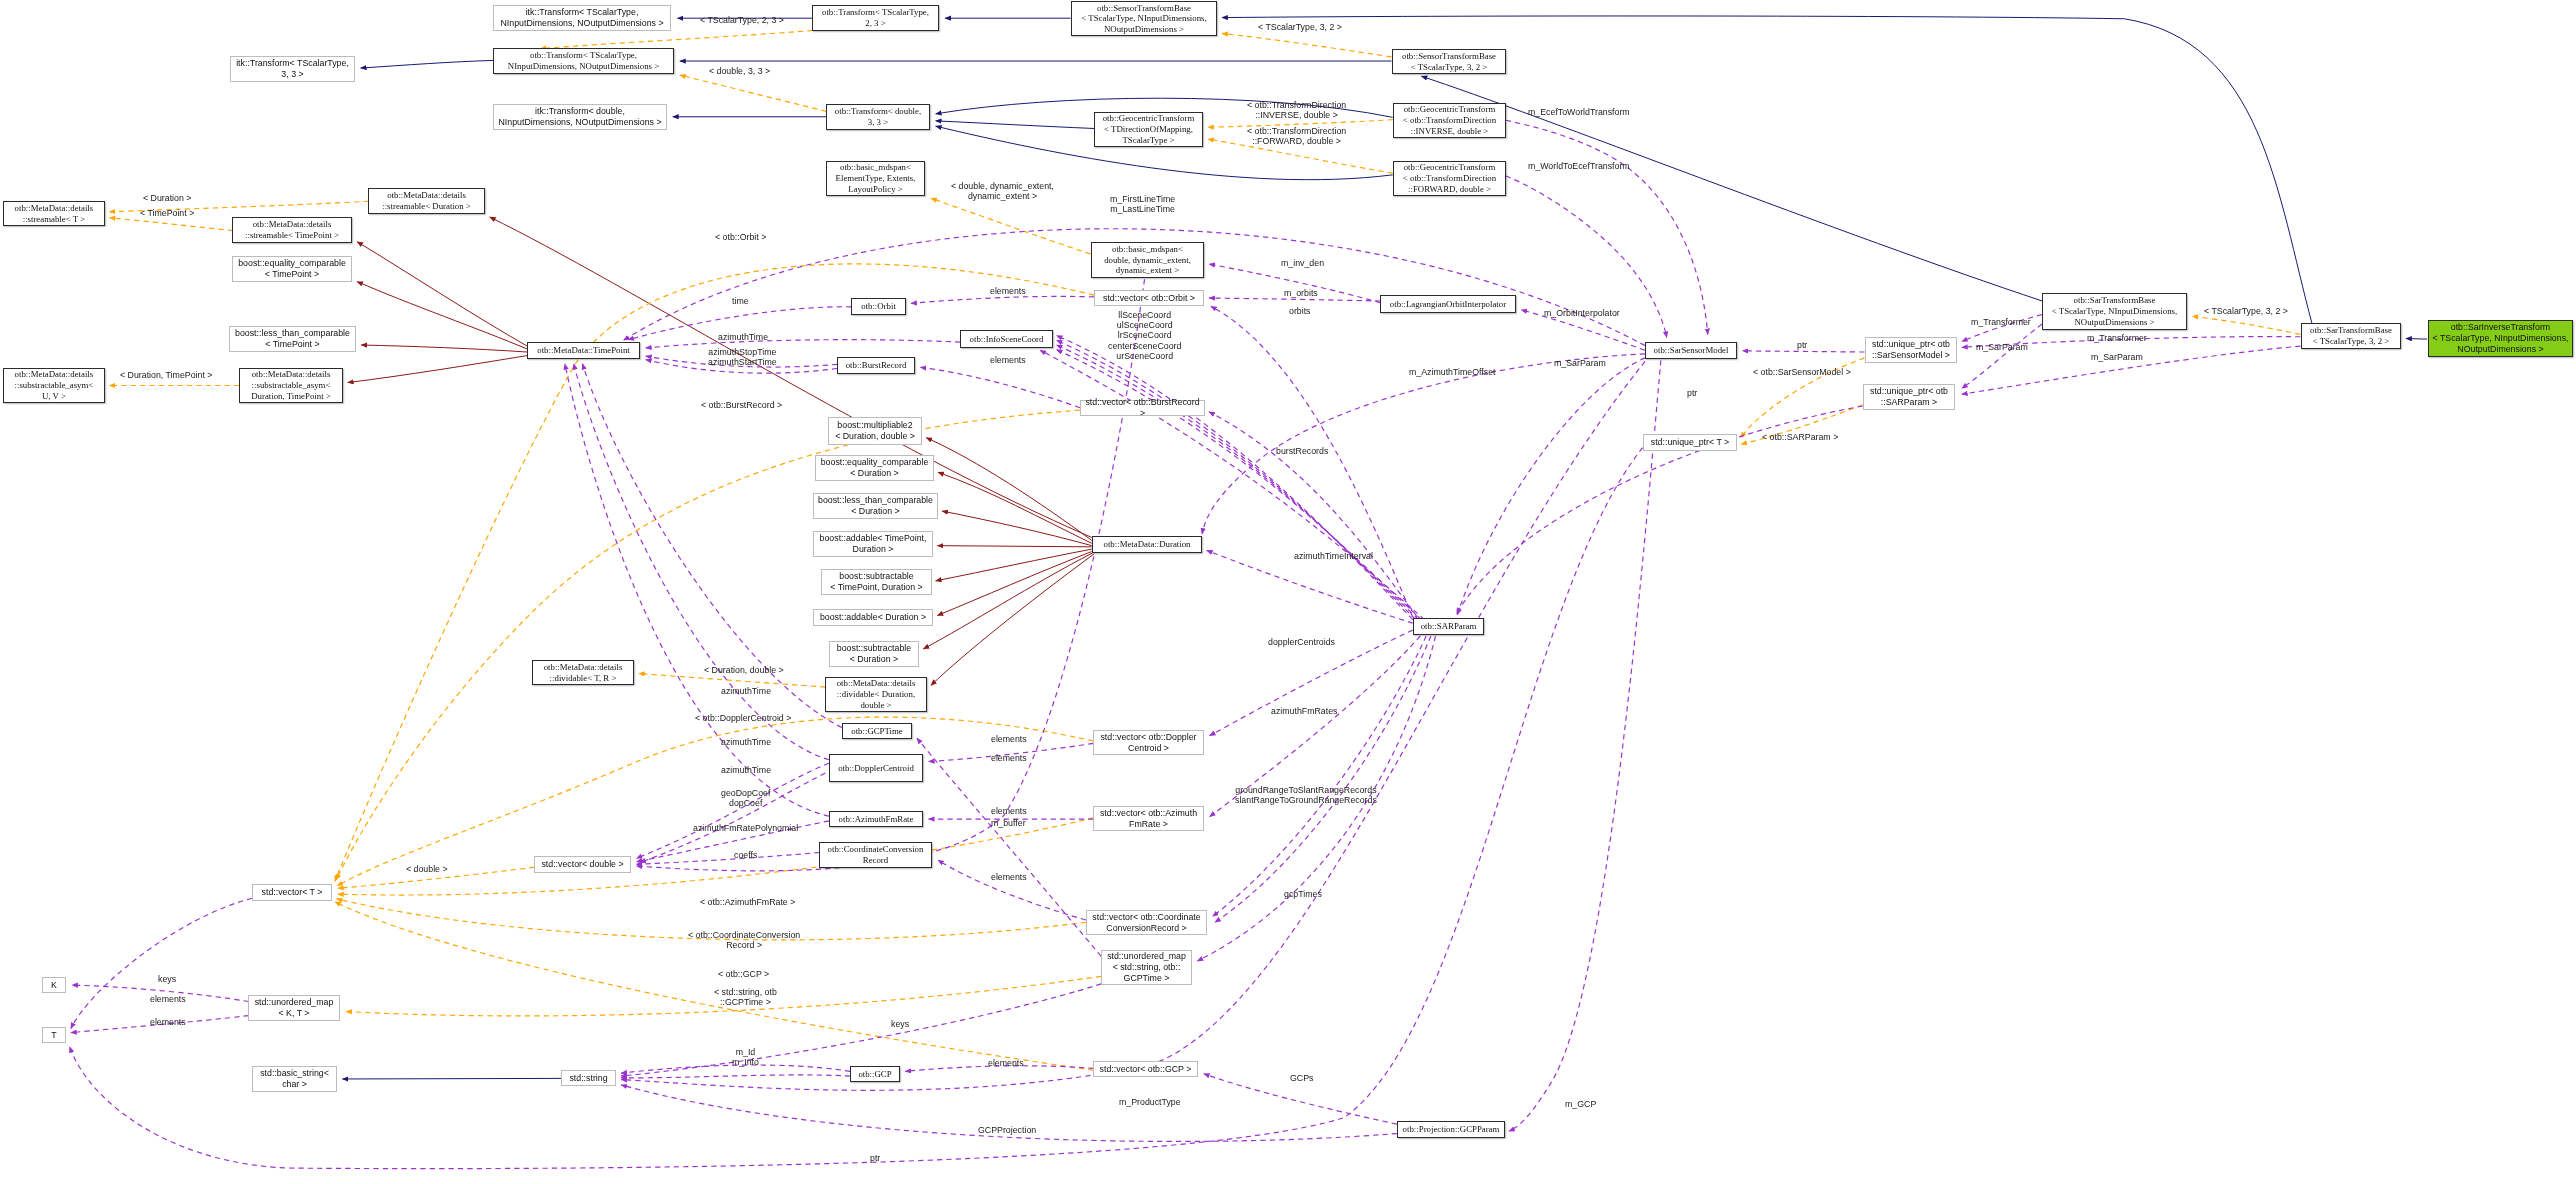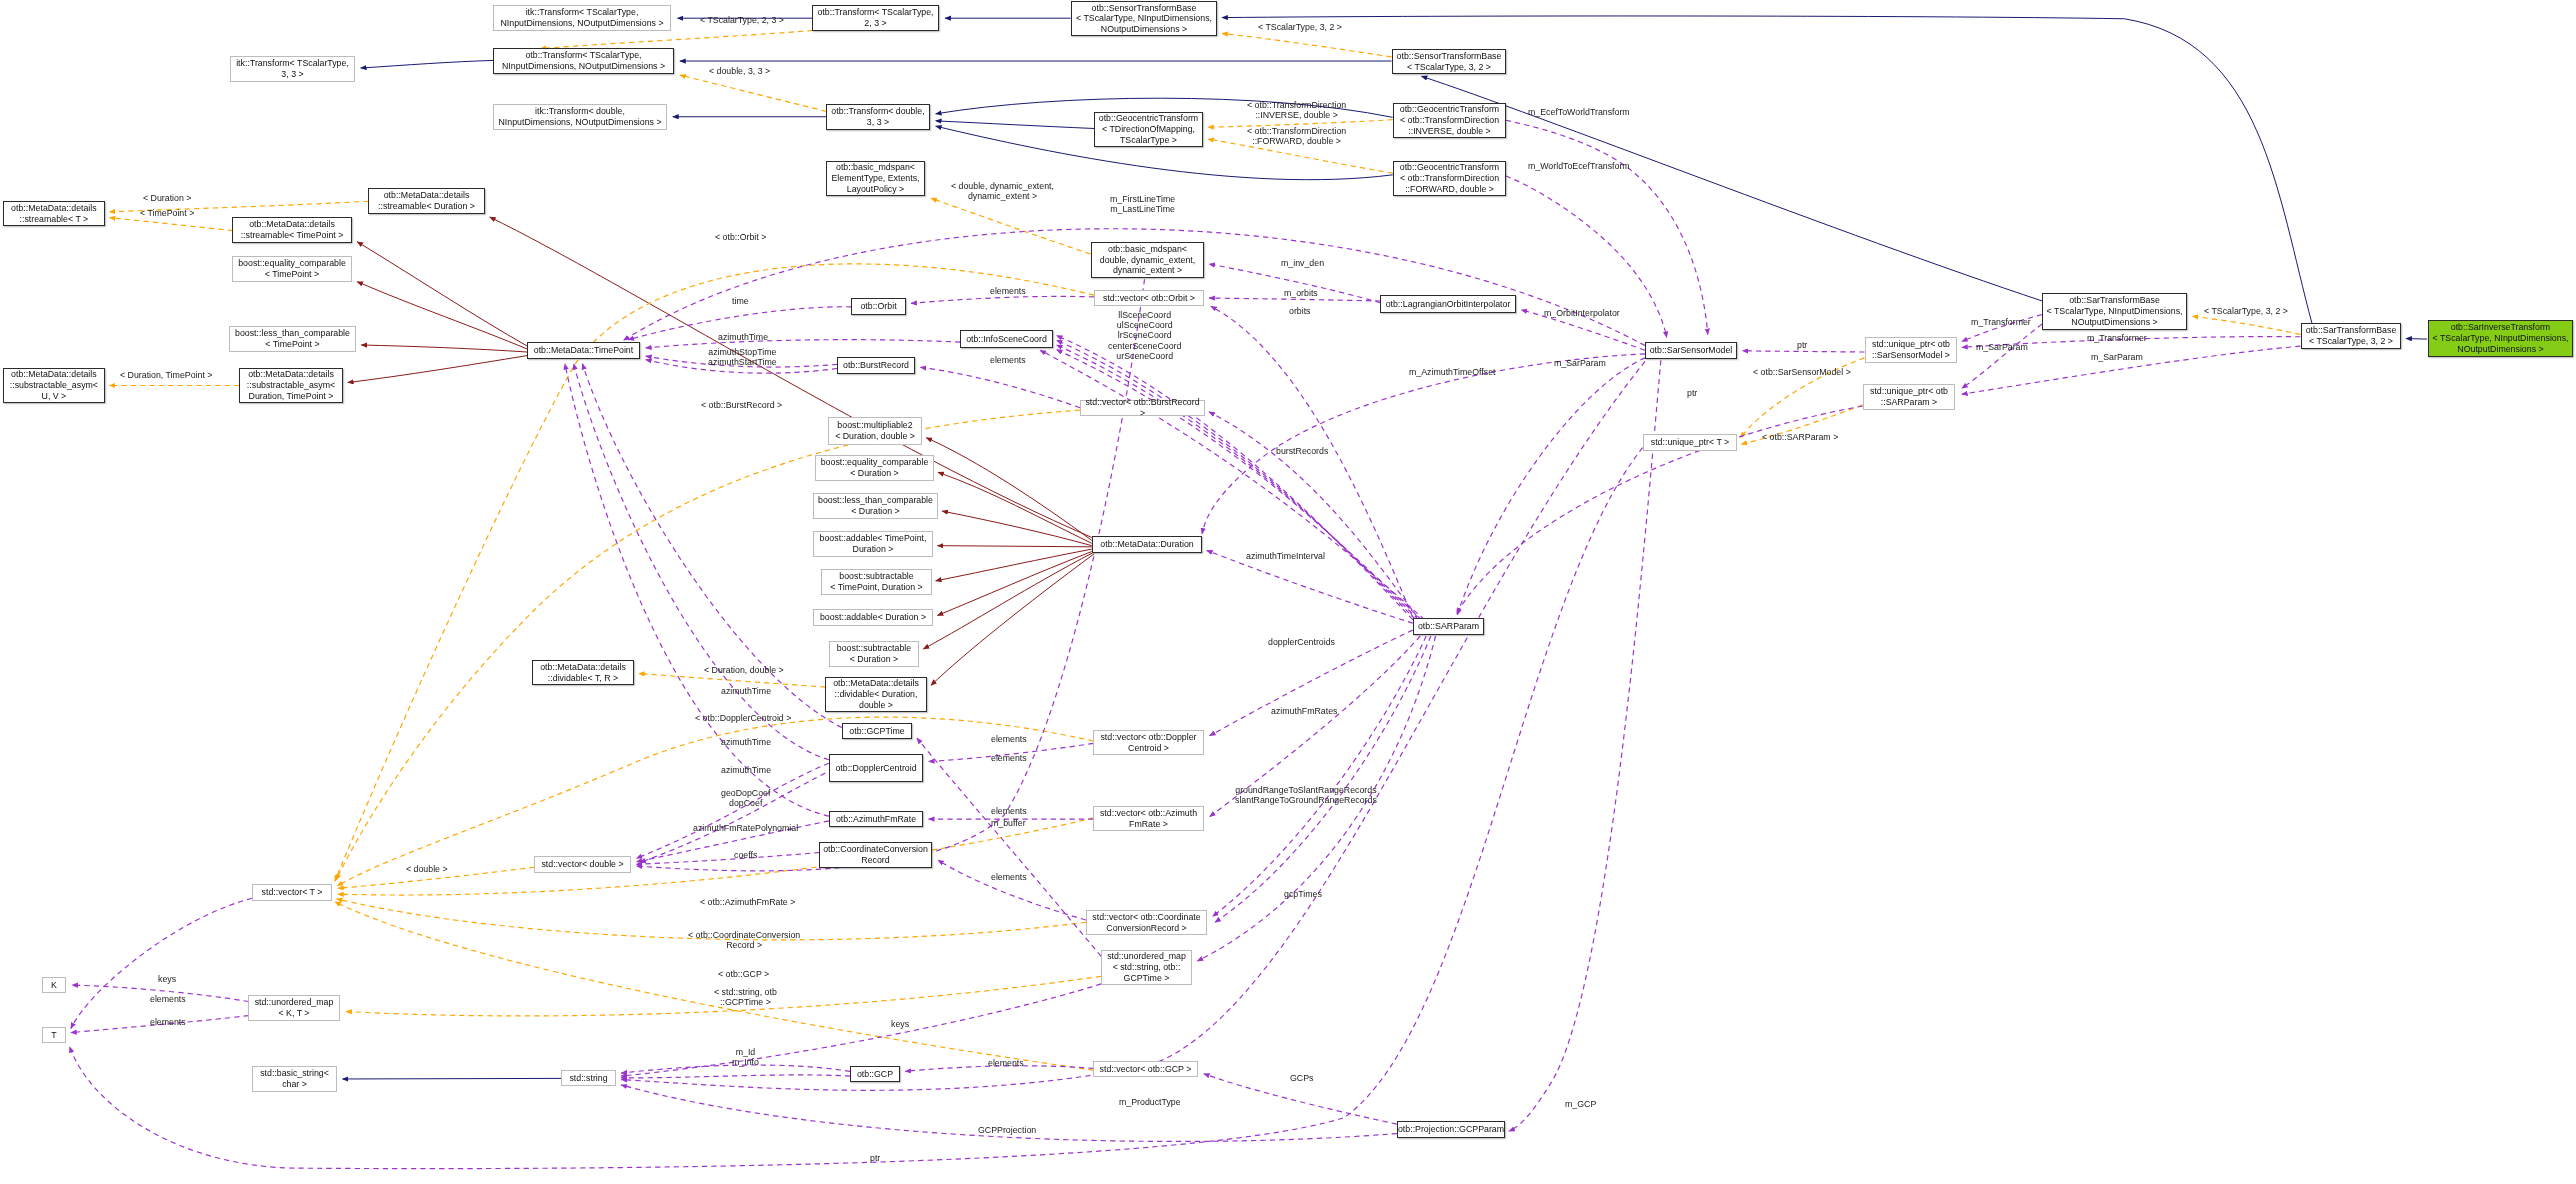--- a/index.html
+++ b/index.html
@@ -8,21 +8,21 @@
   svg.edges{position:absolute;left:0;top:0;z-index:1;}
   .en{stroke:#191970;fill:none;stroke-width:1.7;}
   .er{stroke:#8b1a1a;fill:none;stroke-width:1.7;}
   .eo{stroke:#ffa500;fill:none;stroke-width:2;stroke-dasharray:9 7;}
   .ep{stroke:#9a32cd;fill:none;stroke-width:2;stroke-dasharray:9 7;}
   .node{position:absolute;z-index:3;display:flex;align-items:center;justify-content:center;
         text-align:center;background:#fff;border:0.6px solid #4d4d4d;font-size:8.8px;line-height:1.22;
         white-space:pre-line;color:#101010;padding:0.6px 1.8px;box-sizing:border-box;
         box-shadow:1.2px 1.2px 1.2px rgba(60,60,60,.35);}
   .node.ext{border:0.6px solid #bcbcbc;box-shadow:none;}
-  .node.bold{border:1.2px solid #2b2b2b;}
+  .node.bold{border:1.2px solid #2b2b2b;font-family:Liberation Serif, serif;}
   .node.cur{background:#84cc16;border:1.2px solid #2b2b2b;}
   .lbl{position:absolute;z-index:2;font-size:8.8px;line-height:1.16;color:#1a1a1a;
        white-space:pre-line;text-align:center;}
 </style>
 </head>
 <body>
 
 <div id="canvas">
 
 <svg class="edges" width="2576" height="1184" viewBox="0 0 4389 2018">
@@ -311,21 +311,21 @@
 <span class="lbl" style="left:2087px;top:333px">m_Transformer</span>
 <span class="lbl" style="left:2091px;top:352px">m_SarParam</span>
 <span class="lbl" style="left:2204px;top:306px">&lt; TScalarType, 3, 2 &gt;</span>
 <span class="lbl" style="left:1409px;top:367px">m_AzimuthTimeOffset</span>
 <span class="lbl" style="left:1554px;top:358px">m_SarParam</span>
 <span class="lbl" style="left:1753px;top:367px">&lt; otb::SarSensorModel &gt;</span>
 <span class="lbl" style="left:1687px;top:388px">ptr</span>
 <span class="lbl" style="left:1762px;top:432px">&lt; otb::SARParam &gt;</span>
 <span class="lbl" style="left:701px;top:400px">&lt; otb::BurstRecord &gt;</span>
 <span class="lbl" style="left:1276px;top:446px">burstRecords</span>
-<span class="lbl" style="left:1246px;top:551px">azimuthTimeInterval</span>
+<span class="lbl" style="left:1294px;top:551px">azimuthTimeInterval</span>
 <span class="lbl" style="left:1268px;top:637px">dopplerCentroids</span>
 <span class="lbl" style="left:704px;top:665px">&lt; Duration, double &gt;</span>
 <span class="lbl" style="left:721px;top:686px">azimuthTime</span>
 <span class="lbl" style="left:1271px;top:706px">azimuthFmRates</span>
 <span class="lbl" style="left:695px;top:713px">&lt; otb::DopplerCentroid &gt;</span>
 <span class="lbl" style="left:991px;top:734px">elements</span>
 <span class="lbl" style="left:721px;top:737px">azimuthTime</span>
 <span class="lbl" style="left:991px;top:753px">elements</span>
 <span class="lbl" style="left:721px;top:765px">azimuthTime</span>
 <span class="lbl" style="left:1235px;top:785px">groundRangeToSlantRangeRecords

